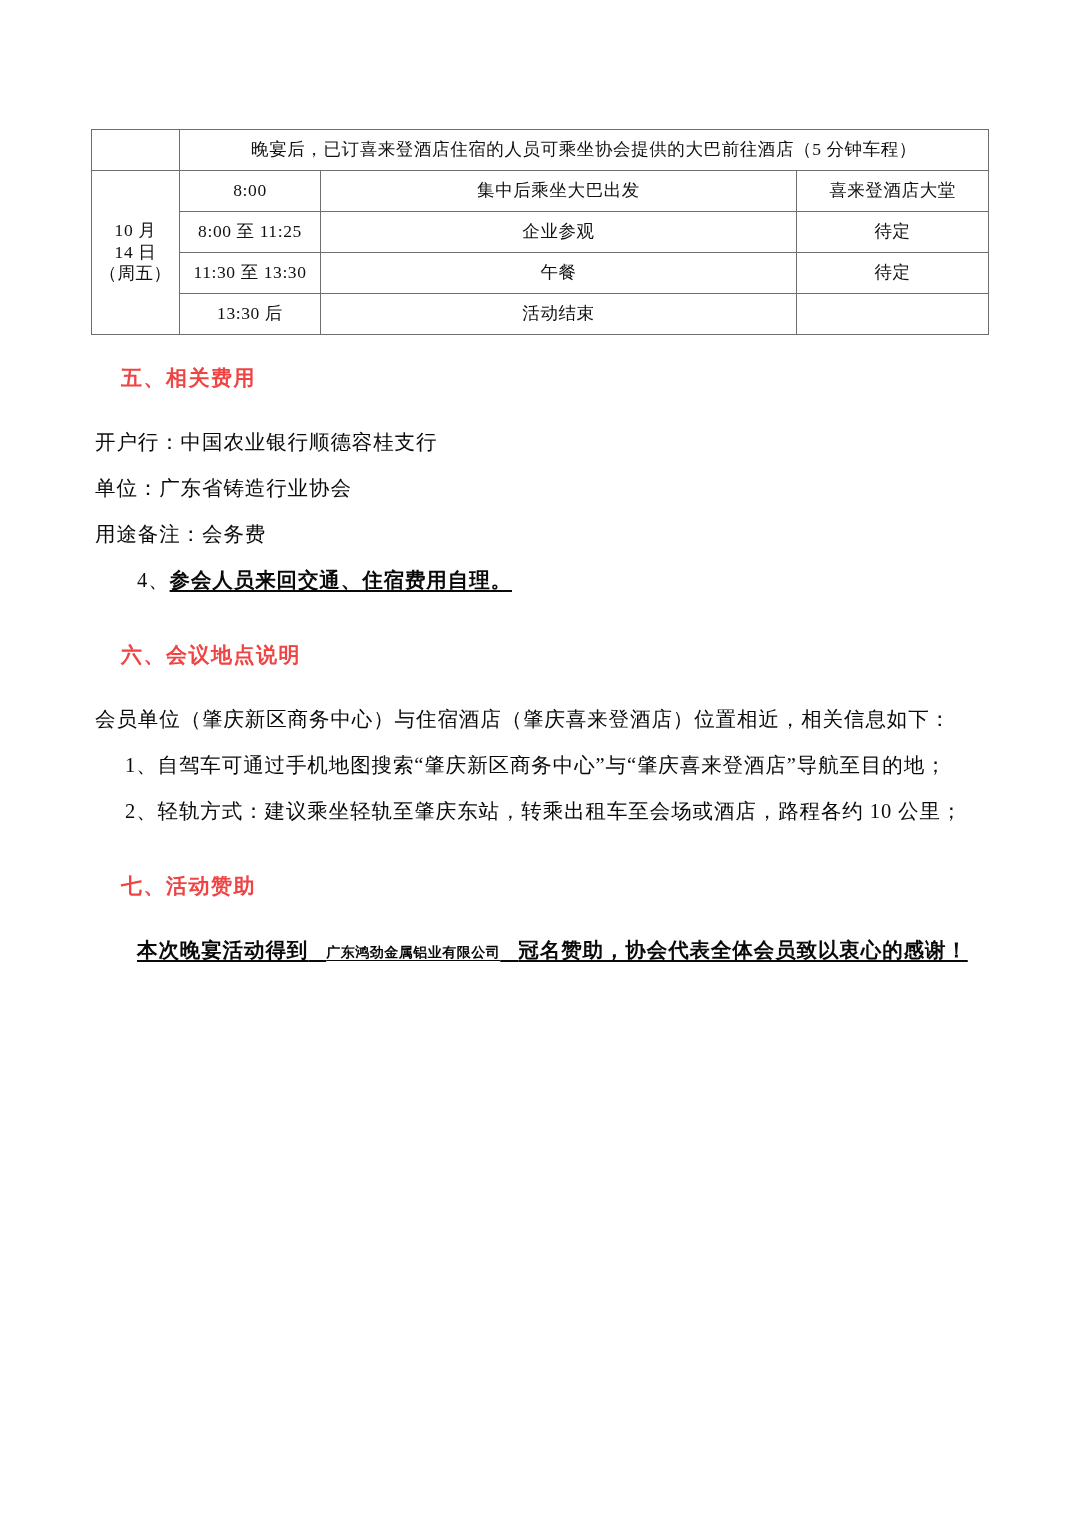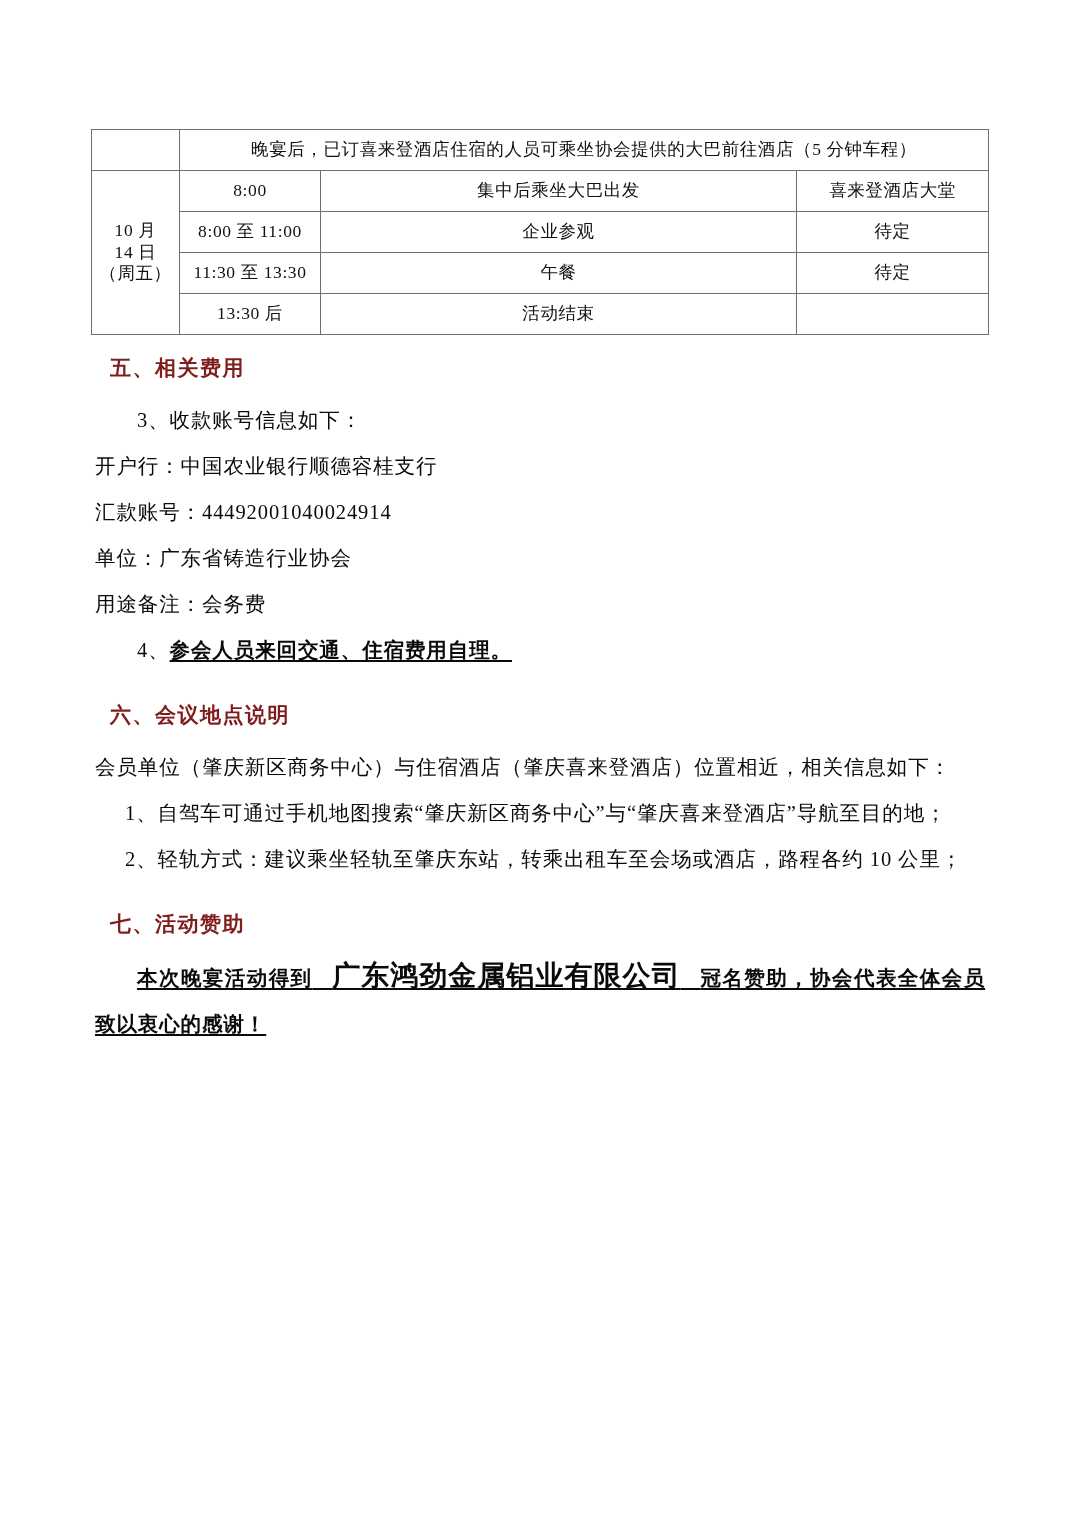--- a/index.html
+++ b/index.html
@@ -61,28 +61,28 @@
   td.empty { }
 
   
   .content {
     position: absolute;
     left: 0;
     top: 352px;
     width: 1080px;
   }
   h2.sec-heading {
-    font-family: Liberation Serif, serif;
+    font-family: Liberation Mono, monospace;
     font-weight: bold;
     font-size: 21px;
-    margin: 5px;
+    margin: 16px;
     padding: 0 0 0 105px;
     letter-spacing: 1.5px;
     line-height: 1.1;
-    color: #7f1d1d;
+    color: #ef4444;
   }
 
   p.para {
     margin: 0;
     padding: 0 95px 0 95px;
     font-size: 20.5px;
     line-height: 46px;
     letter-spacing: 0.9px;
     text-align: justify;
     text-justify: inter-ideograph;
@@ -91,21 +91,21 @@
   p.indent1 { text-indent: 42px; }
   p.indent-hang {
   }
   p.indent-list { text-indent: 30px; }
 
   .u { text-decoration: underline; text-underline-offset: 3px; }
   .bu { font-weight: bold; text-decoration: underline; text-underline-offset: 3px; }
   .sponsor {
     font-family: "DejaVu Sans", "Liberation Sans", sans-serif;
     font-weight: bold;
-    font-size: 28px;
+    font-size: 14px;
     letter-spacing: 0.5px;
   }
   .spacer-sm { height: 12px; }
   .spacer-md { height: 26px; }
 </style>
 </head>
 <body>
 
 <div class="page">
 
@@ -126,21 +126,21 @@
           <td class="date-cell" rowspan="4">
             <span class="dline">10 月</span>
             <span class="dline">14 日</span>
             <span class="dline">（周五）</span>
           </td>
           <td>8:00</td>
           <td>集中后乘坐大巴出发</td>
           <td>喜来登酒店大堂</td>
         </tr>
         <tr>
-          <td>8:00 至 11:00</td>
+          <td>8:00 至 11:25</td>
           <td>企业参观</td>
           <td>待定</td>
         </tr>
         <tr>
           <td>11:30 至 13:30</td>
           <td>午餐</td>
           <td>待定</td>
         </tr>
         <tr>
           <td>13:30 后</td>
@@ -152,25 +152,23 @@
   </div>
 
   <div class="content">
 
     <h2 class="sec-heading">五、相关费用</h2>
 
     <div class="spacer-sm"></div>
 
 
 
-    <p class="para indent1">3、收款账号信息如下：</p>
 
     <p class="para indent-hang"><span>开户行：</span><span>中国农业银行顺德容桂支行</span></p>
 
-    <p class="para indent-hang"><span>汇款账号：</span><span>44492001040024914</span></p>
 
     <p class="para indent-hang"><span>单位：</span><span>广东省铸造行业协会</span></p>
 
     <p class="para indent-hang"><span>用途备注：</span><span>会务费</span></p>
 
     <p class="para indent1"><span>4、</span><span class="bu">参会人员来回交通、住宿费用自理。</span></p>
 
     <div class="spacer-md"></div>
 
     <h2 class="sec-heading">六、会议地点说明</h2>

